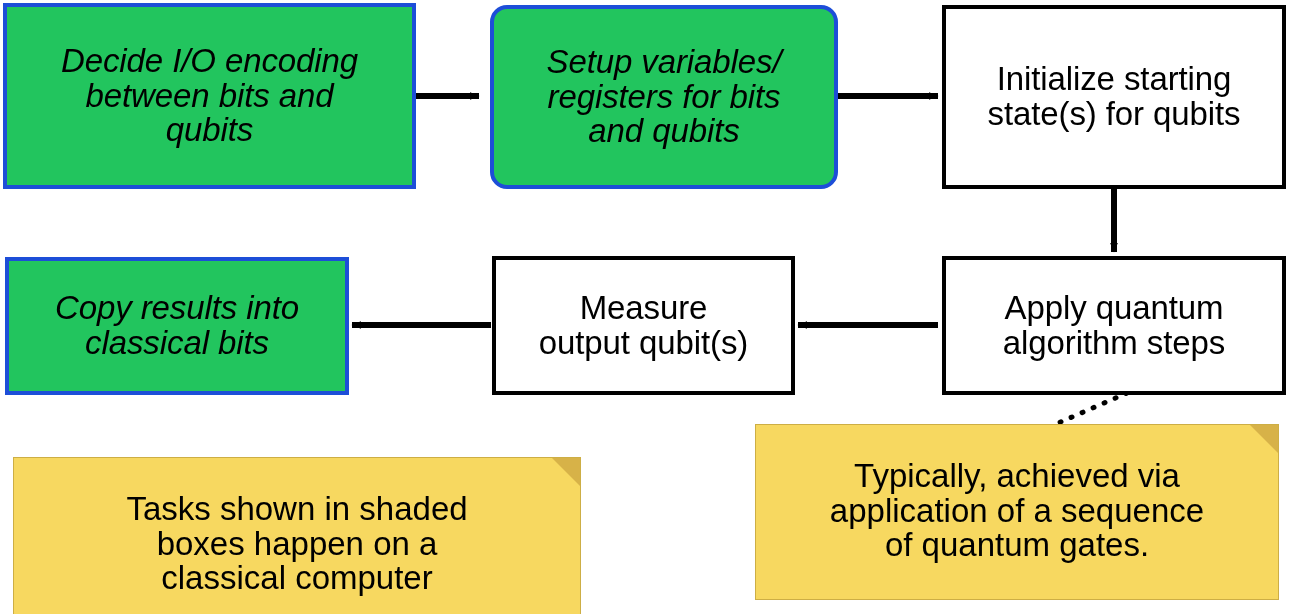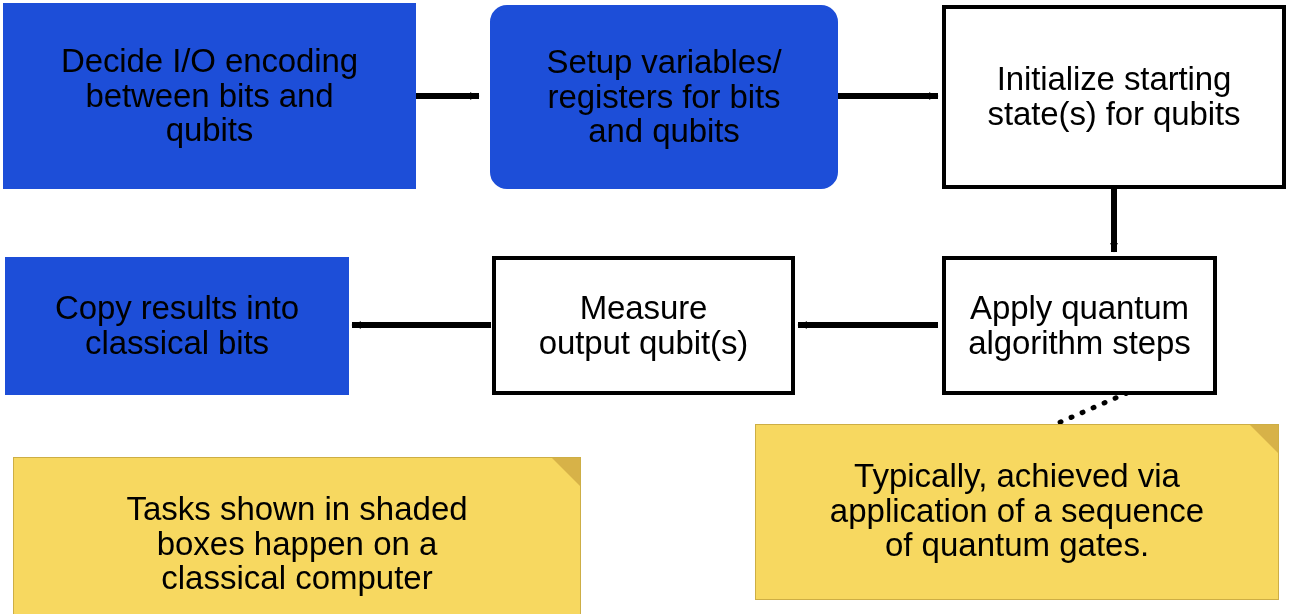--- a/index.html
+++ b/index.html
@@ -31,22 +31,23 @@
     line-height: 1.06;
     letter-spacing: -0.1px;
   }
   .node .label {
     display: block;
     width: 100%;
     padding: 0 6px;
     white-space: pre-line;
   }
   .node.shaded {
-    background: #1d4ed8;
+    background: #22c55e;
     border: 4px solid #1d4ed8;
+    font-style: italic;
   }
   .node.plain {
     background: #ffffff;
     border: 4px solid #000000;
   }
 
   
   .note {
     position: absolute;
     box-sizing: border-box;
@@ -141,21 +142,21 @@
     <span class="label">Setup variables/
 registers for bits
 and qubits</span>
   </div>
 
   <div class="node plain" style="left:942px; top:5px; width:344px; height:184px; font-size:33px;">
     <span class="label">Initialize starting
 state(s) for qubits</span>
   </div>
 
-  <div class="node plain" style="left:942px; top:256px; width:275px; height:139px; font-size:33px;">
+  <div class="node plain" style="left:942px; top:256px; width:344px; height:139px; font-size:33px;">
     <span class="label">Apply quantum
 algorithm steps</span>
   </div>
 
   <div class="node shaded" style="left:5px; top:257px; width:344px; height:138px; font-size:33px;">
     <span class="label">Copy results into
 classical bits</span>
   </div>
 
   <div class="node plain" style="left:492px; top:256px; width:303px; height:139px; font-size:33px;">

